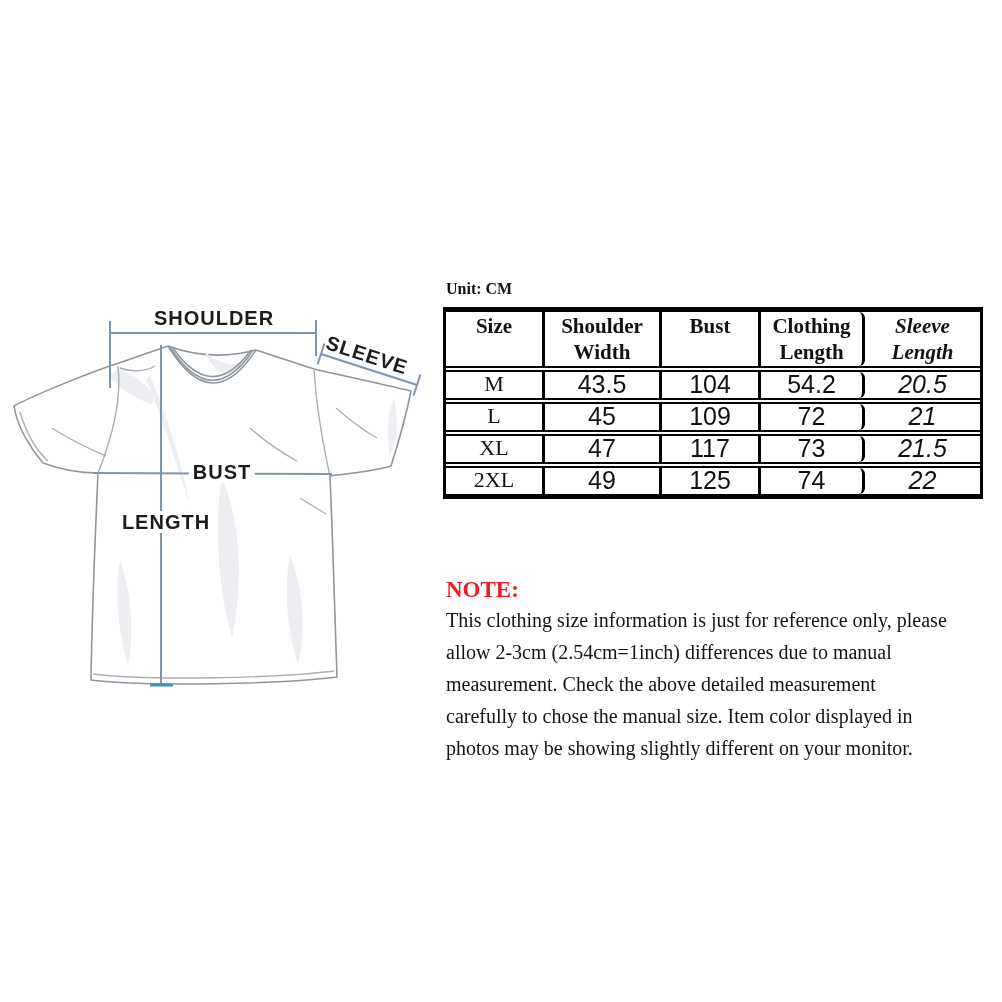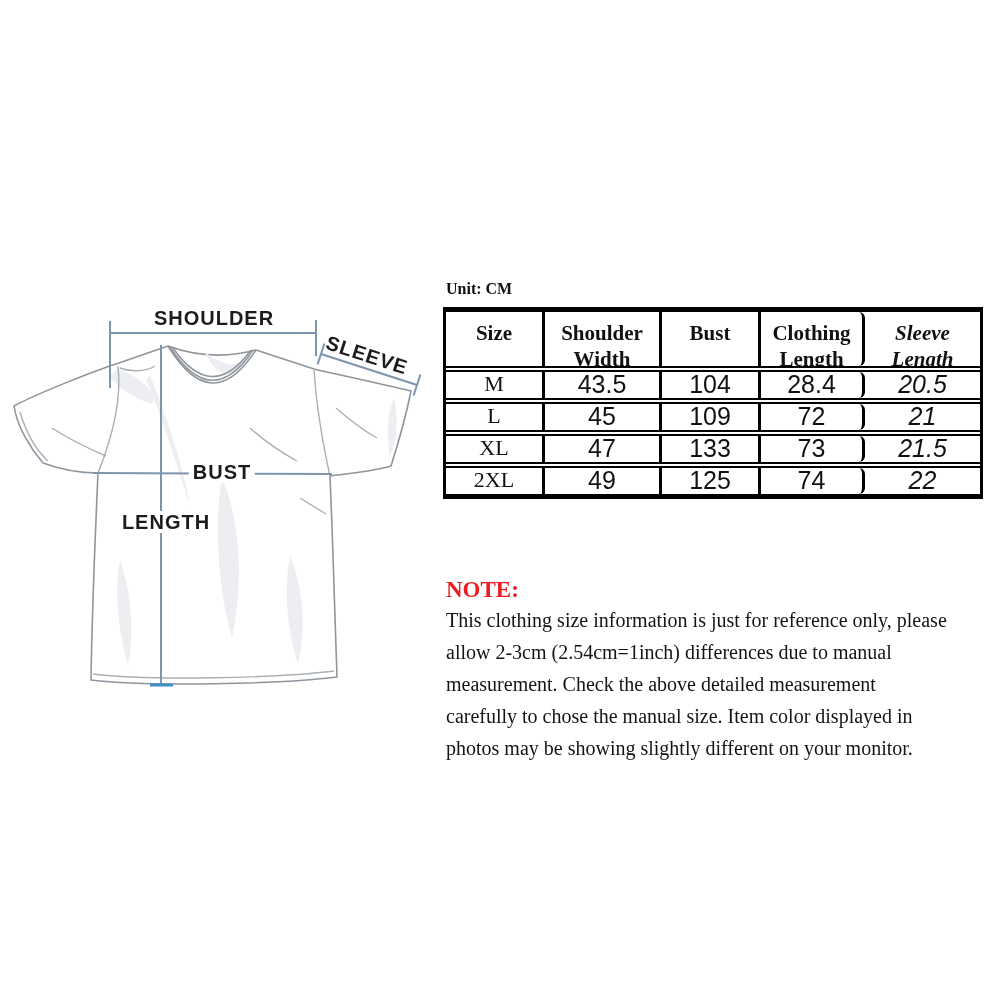--- a/index.html
+++ b/index.html
@@ -21,21 +21,21 @@
   .size-table{position:absolute;left:443px;top:307px;width:540px;
               border:3px solid #000;box-sizing:border-box;background:#fff;}
   .trow{display:flex;box-sizing:border-box;border-top:2px solid #000;
         border-bottom:2px solid #000;margin-top:2px;}
   .trow:first-child{margin-top:0;}
   .tcell{box-sizing:border-box;border-right:3px solid #000;text-align:center;
          overflow:hidden;}
   .tcell:last-child{border-right:none;font-style:italic;}
   .trow.head{height:58px;}
   .trow.head .tcell{font-weight:bold;font-size:21px;line-height:26px;
-                    padding-top:8px;}
+                    padding-top:1px;}
   .trow.data{height:30px;}
   .trow.data .tcell{font-family:"Liberation Sans",sans-serif;
                     font-size:25px;line-height:25px;}
   .trow.data .tcell.size-col{font-family:"Liberation Serif",serif;
                     font-size:22px;line-height:24px;}
   .c0{flex:0 0 99px;} .c1{flex:0 0 117px;} .c2{flex:0 0 99px;}
   .c3{flex:0 0 104px;border-radius:6px;} .c4{flex:0 0 115px;}
 
   
   .note{position:absolute;left:446px;top:576px;width:540px;}
@@ -115,34 +115,34 @@
       <div class="tcell c0">Size</div>
       <div class="tcell c1">Shoulder Width</div>
       <div class="tcell c2">Bust</div>
       <div class="tcell c3">Clothing Length</div>
       <div class="tcell c4">Sleeve Length</div>
     </div>
     <div class="trow data">
       <div class="tcell c0 size-col">M</div>
       <div class="tcell c1">43.5</div>
       <div class="tcell c2">104</div>
-      <div class="tcell c3">28.4</div>
+      <div class="tcell c3">54.2</div>
       <div class="tcell c4">20.5</div>
     </div>
     <div class="trow data">
       <div class="tcell c0 size-col">L</div>
       <div class="tcell c1">45</div>
       <div class="tcell c2">109</div>
       <div class="tcell c3">72</div>
       <div class="tcell c4">21</div>
     </div>
     <div class="trow data">
       <div class="tcell c0 size-col">XL</div>
       <div class="tcell c1">47</div>
-      <div class="tcell c2">133</div>
+      <div class="tcell c2">117</div>
       <div class="tcell c3">73</div>
       <div class="tcell c4">21.5</div>
     </div>
     <div class="trow data">
       <div class="tcell c0 size-col">2XL</div>
       <div class="tcell c1">49</div>
       <div class="tcell c2">125</div>
       <div class="tcell c3">74</div>
       <div class="tcell c4">22</div>
     </div>

